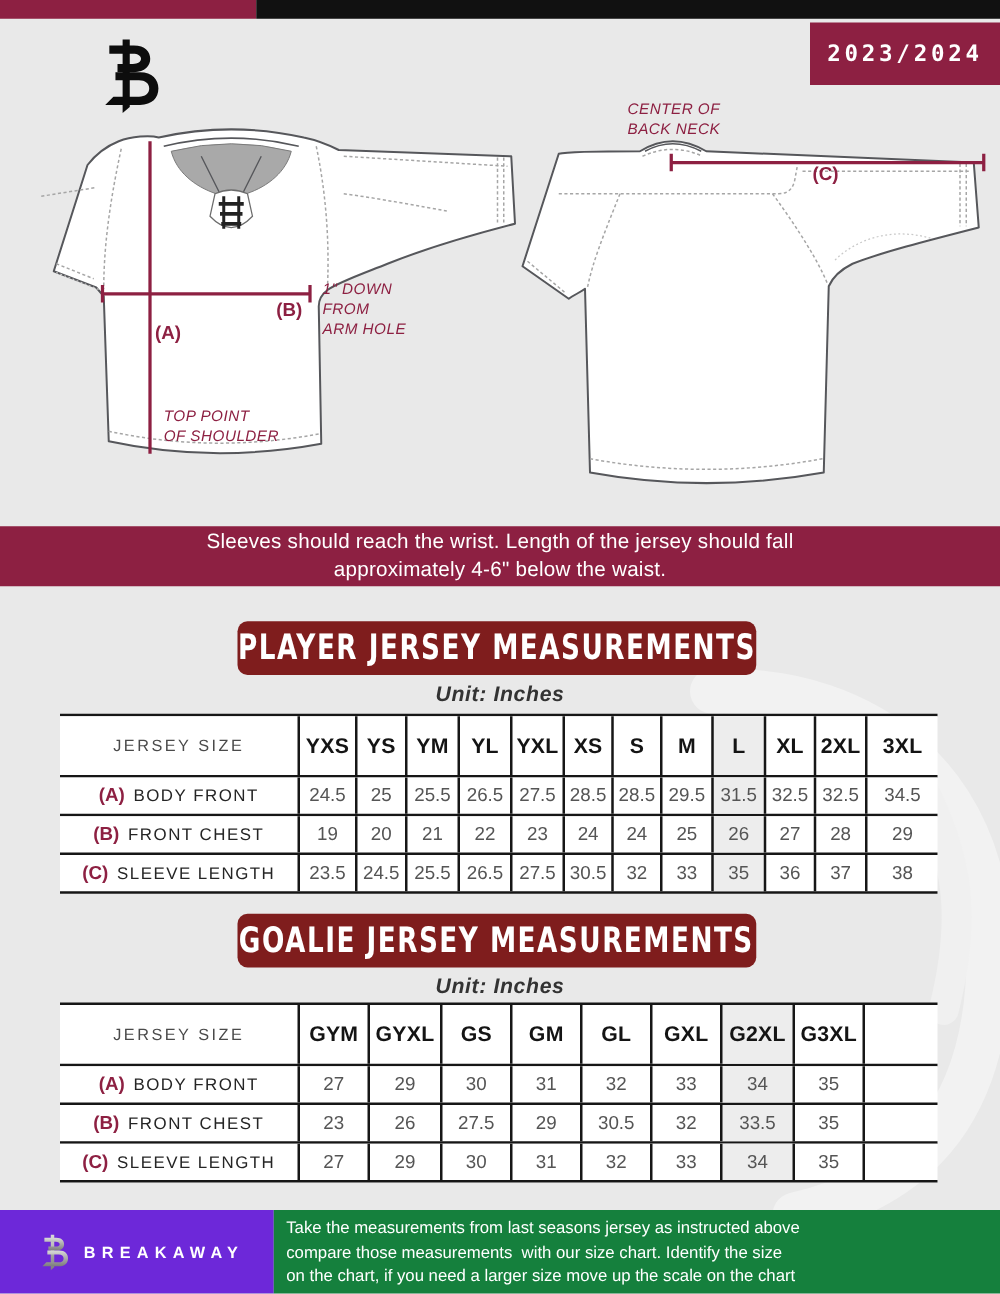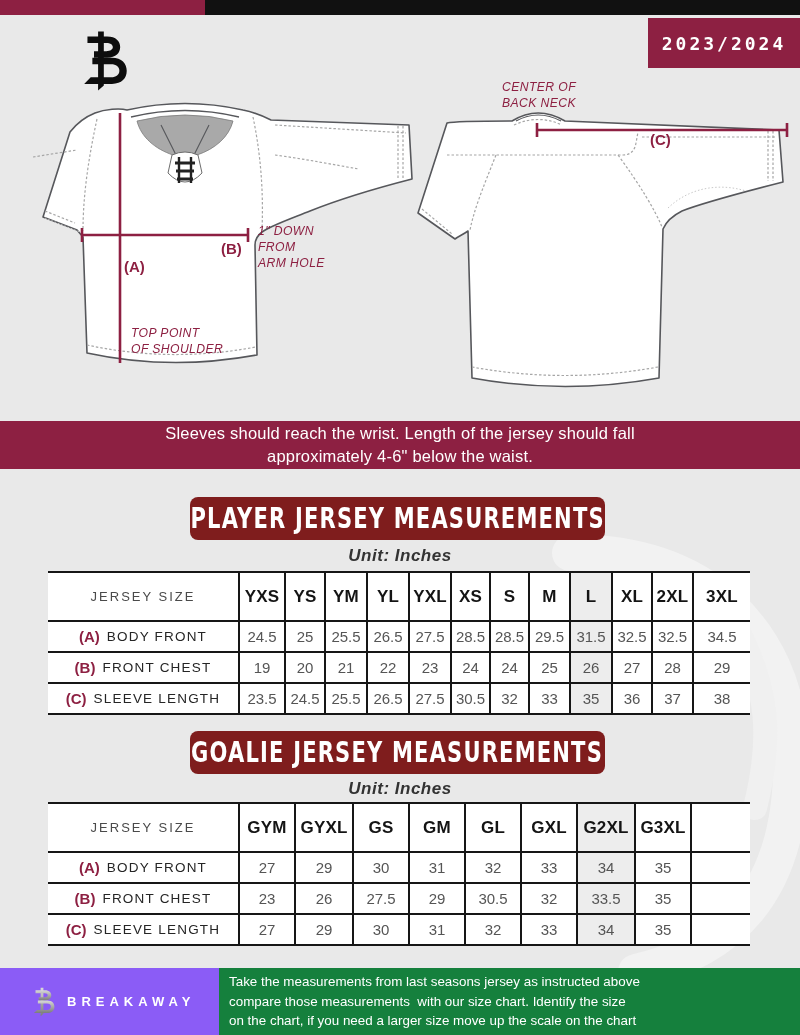--- a/index.html
+++ b/index.html
@@ -71,21 +71,21 @@
   .size { font-weight:bold; font-size:17px; color:#141414; letter-spacing:.2px; }
   .labelcell { gap:7px; }
   .rkey { color:#8D2042; font-weight:bold; font-size:15px; }
   .rname { font-size:13.5px; letter-spacing:1.2px; color:#252525; white-space:nowrap; }
   .val { font-size:15px; color:#555; }
   .tint { background:#ededed; }
   
   .watermark { position:absolute; left:0; top:0; width:800px; height:1035px; z-index:0; pointer-events:none; }
   
   .footer-black {
-    position:absolute; left:0; top:968px; width:219px; height:67px; background:#8b5cf6;
+    position:absolute; left:0; top:968px; width:219px; height:67px; background:#6d28d9;
     display:flex; align-items:center; padding-left:30px; gap:11px; z-index:3;
   }
   .brand-name { color:#fff; font-weight:bold; font-size:13px; letter-spacing:5px; white-space:nowrap; }
   .footer-maroon {
     position:absolute; left:219px; top:968px; width:581px; height:67px; background:#15803d;
     display:flex; flex-direction:column; justify-content:center; padding-left:10px; z-index:3;
   }
   .footer-maroon div { color:#fff; font-size:13.4px; line-height:19.5px; white-space:pre; }
   svg { display:block; }
 </style>

